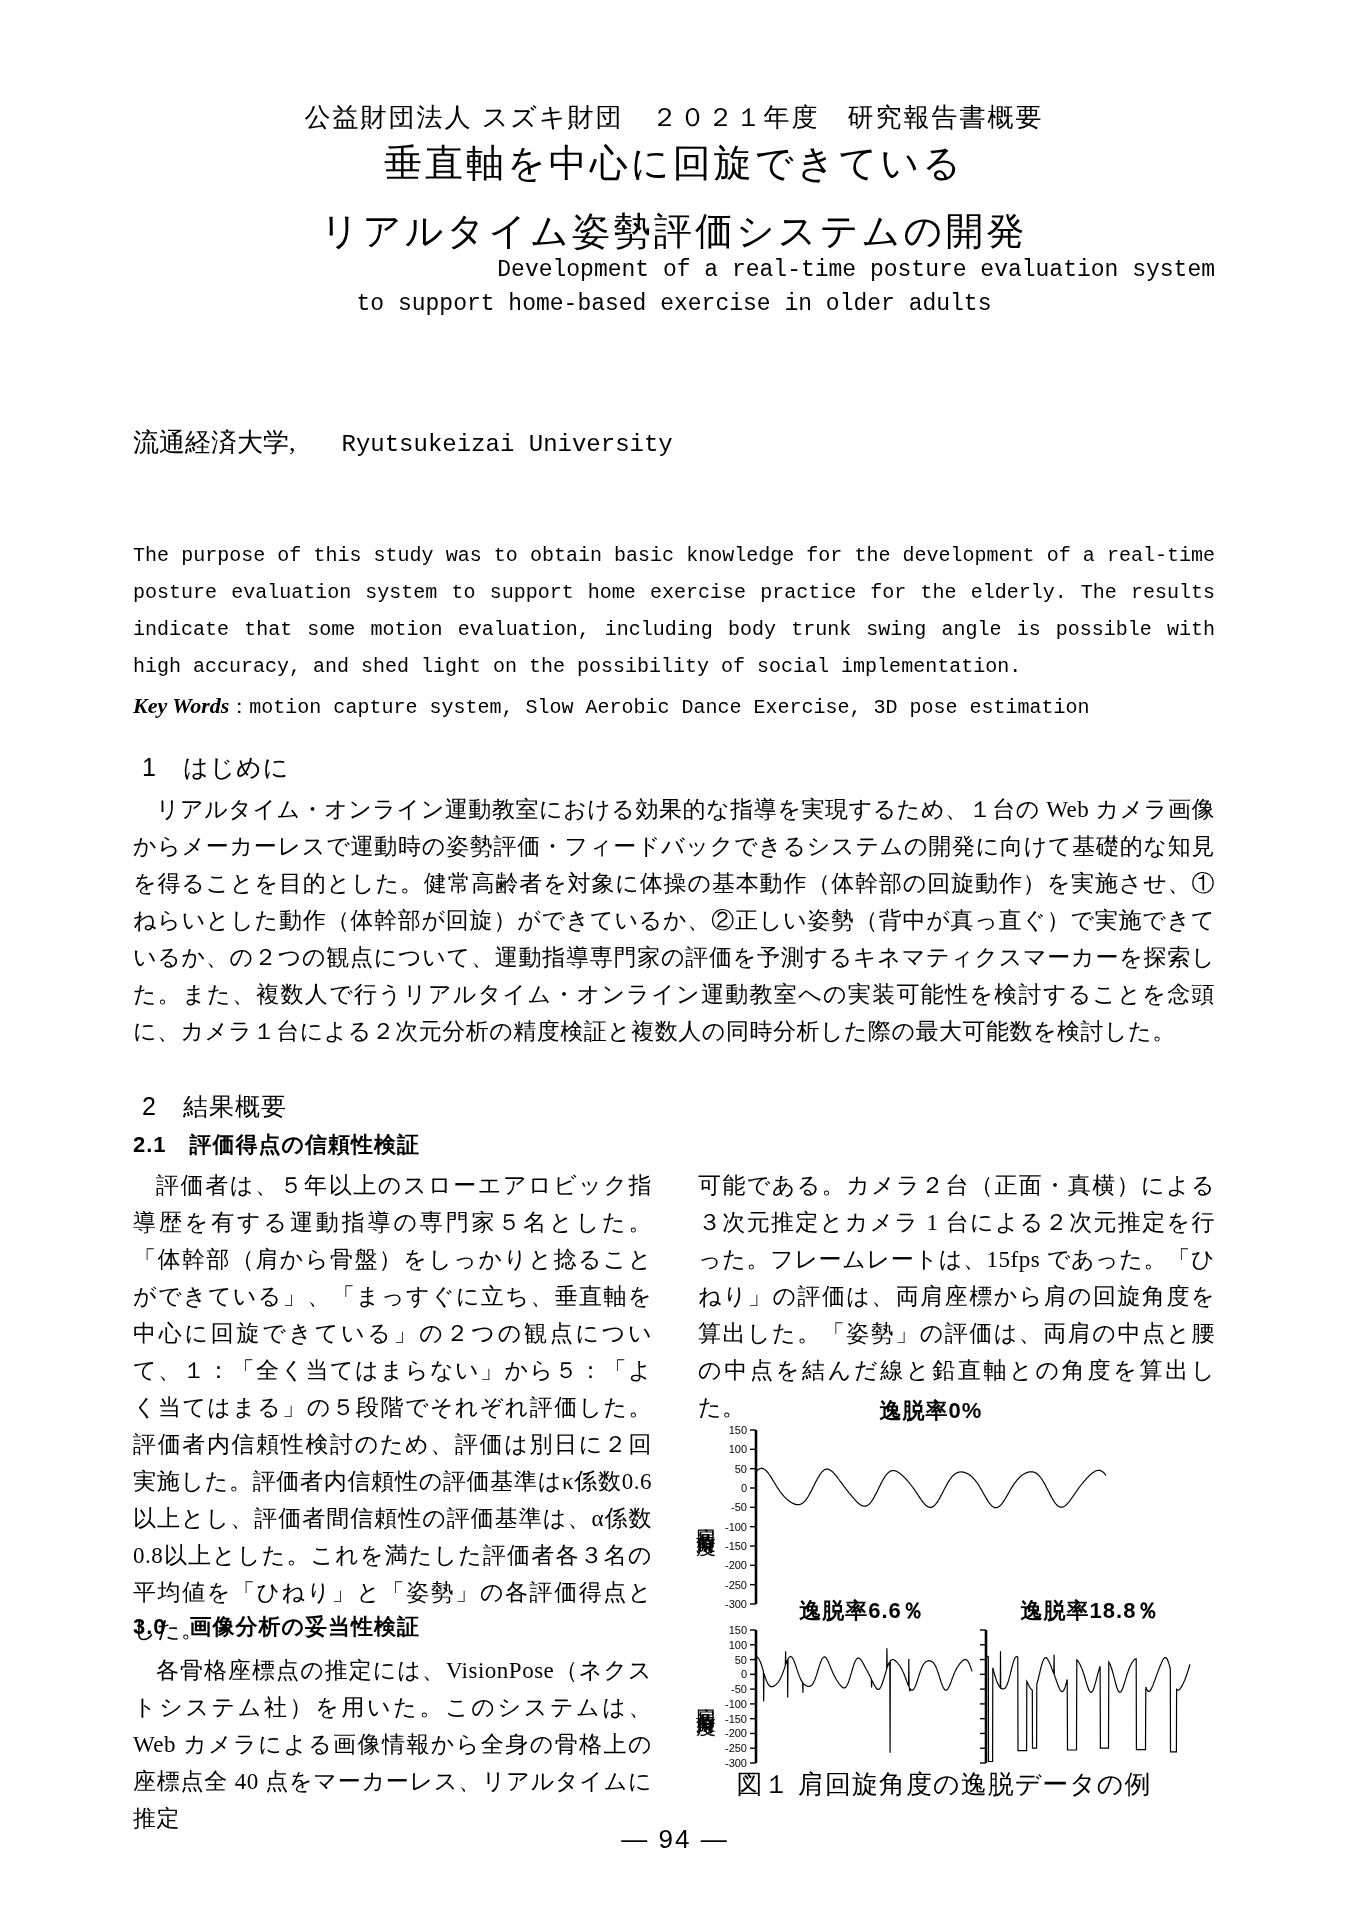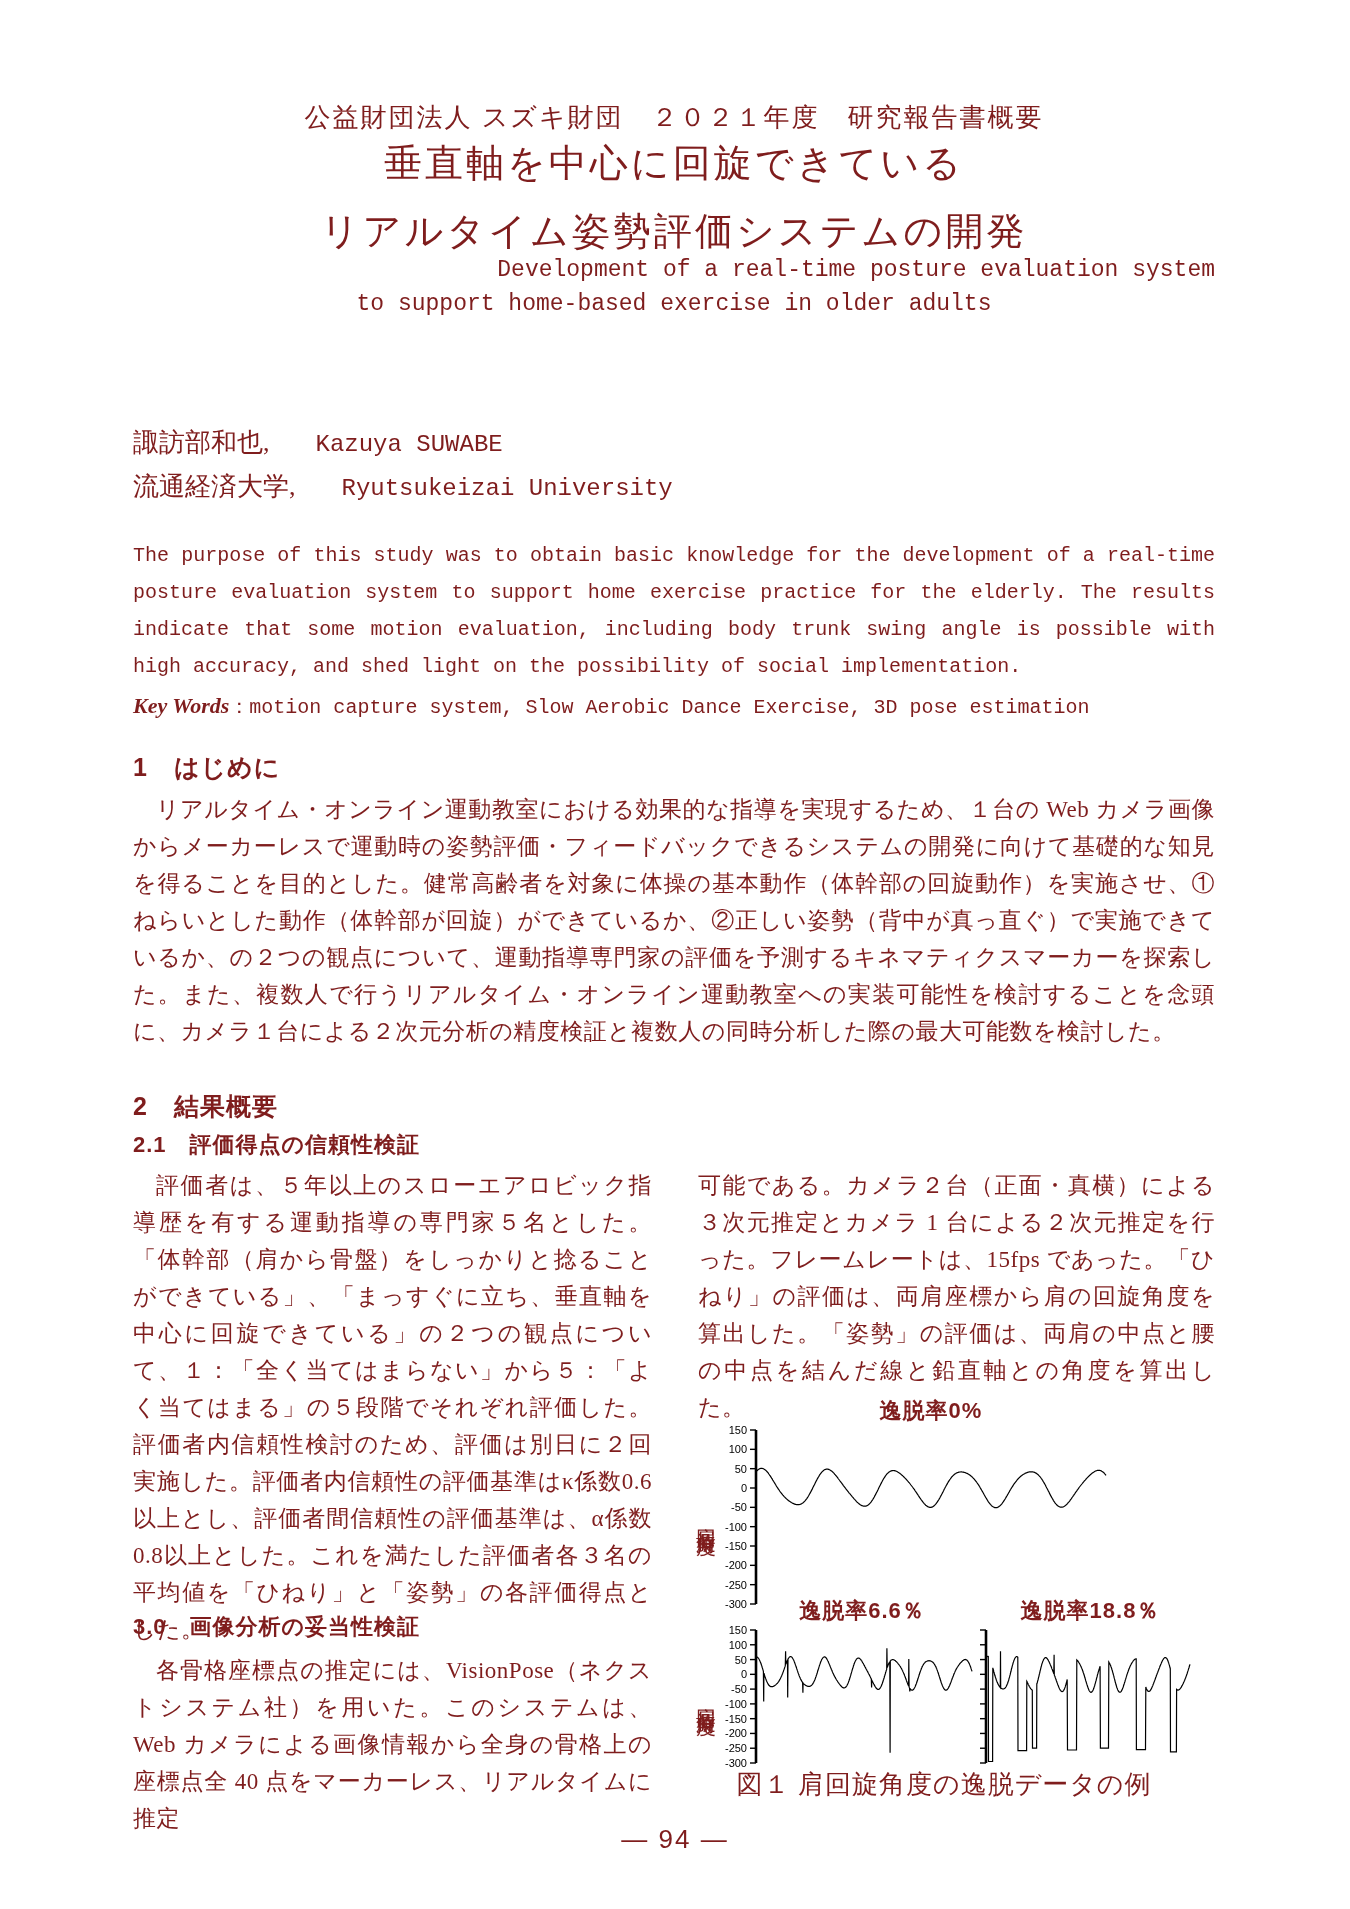--- a/index.html
+++ b/index.html
@@ -1,32 +1,32 @@
 <!DOCTYPE html>
 <html><head>
 <meta charset="utf-8">
 <style>
   html,body{margin:0;padding:0;background:#fff;}
-  .page{position:relative;width:1350px;height:1909px;background:#ffffff;color:#7f1d1d;overflow:hidden;}
+  .page{position:relative;width:1350px;height:1909px;background:#ffffff;color:#000000;overflow:hidden;}
   .abs{position:absolute;}
   .gothic{font-family:"Liberation Sans",sans-serif;}
   .mincho{font-family:"Liberation Serif",serif;}
   .mono{font-family:"Liberation Mono",monospace;}
   .center{text-align:center;}
   .header-line{left:133px;top:100px;width:1082px;font-size:26px;letter-spacing:2px;}
   .title-jp{left:133px;width:1082px;font-size:38px;letter-spacing:3px;}
   .title1{top:138px;} .title2{top:206px;}
   .title-en{left:133px;width:1082px;font-size:23px;}
   .en1{top:257px;text-align:right;} .en2{top:291px;}
   .authors{left:133px;top:422px;font-size:26px;line-height:42px;}
   .authors .en{font-family:"Liberation Mono",monospace;font-size:24px;margin-left:46px;}
   .abstract{left:133px;top:537px;width:1082px;font-size:20px;line-height:37px;text-align:justify;}
   .kwline{margin-top:2px;}
   .kw-label{font-family:"Liberation Serif",serif;font-weight:bold;font-style:italic;font-size:22px;}
-  .h1{left:133px;font-size:25px;font-weight:bold;letter-spacing:1px;}
+  .h1{left:142px;font-size:25px;font-weight:normal;letter-spacing:1px;}
   .s1h{top:751px;} .s2h{top:1090px;}
   .h2{left:133px;font-size:22px;font-weight:bold;letter-spacing:1px;}
   .s21h{top:1130px;} .s22h{top:1612px;}
   .jpbody{font-size:23px;line-height:37px;text-align:justify;letter-spacing:0.5px;}
   .indent{text-indent:1em;}
   .s1b{left:133px;top:791px;width:1082px;}
   .colL1{left:133px;top:1167px;width:519px;}
   .colL2{left:133px;top:1652px;width:519px;}
   .colR{left:698px;top:1167px;width:517px;}
   .chart{display:flex;flex-direction:column;}
@@ -51,23 +51,20 @@
 
   <div class="abs gothic center header-line">公益財団法人 スズキ財団　２０２１年度　研究報告書概要</div>
 
   <div class="abs gothic center title-jp title1">垂直軸を中心に回旋できている</div>
   <div class="abs gothic center title-jp title2">リアルタイム姿勢評価システムの開発</div>
 
   <div class="abs mono center title-en en1">Development of a real-time posture evaluation system</div>
   <div class="abs mono center title-en en2">to support home-based exercise in older adults</div>
 
   <div class="abs mincho authors">
-    <div>
-      <span>諏訪部和也,</span><span class="en">Kazuya SUWABE</span>
-    </div>
     <div>
       <span>流通経済大学,</span><span class="en">Ryutsukeizai University</span>
     </div>
   </div>
 
   <div class="abs mono abstract">
     <div>The purpose of this study was to obtain basic knowledge for the development of a real-time posture evaluation system to support home exercise practice for the elderly. The results indicate that some motion evaluation, including body trunk swing angle is possible with high accuracy, and shed light on the possibility of social implementation.</div>
     <div class="kwline">
       <span class="kw-label">Key Words</span><span class="mincho">：</span><span>motion capture system, Slow Aerobic Dance Exercise, 3D pose estimation</span>
     </div>

